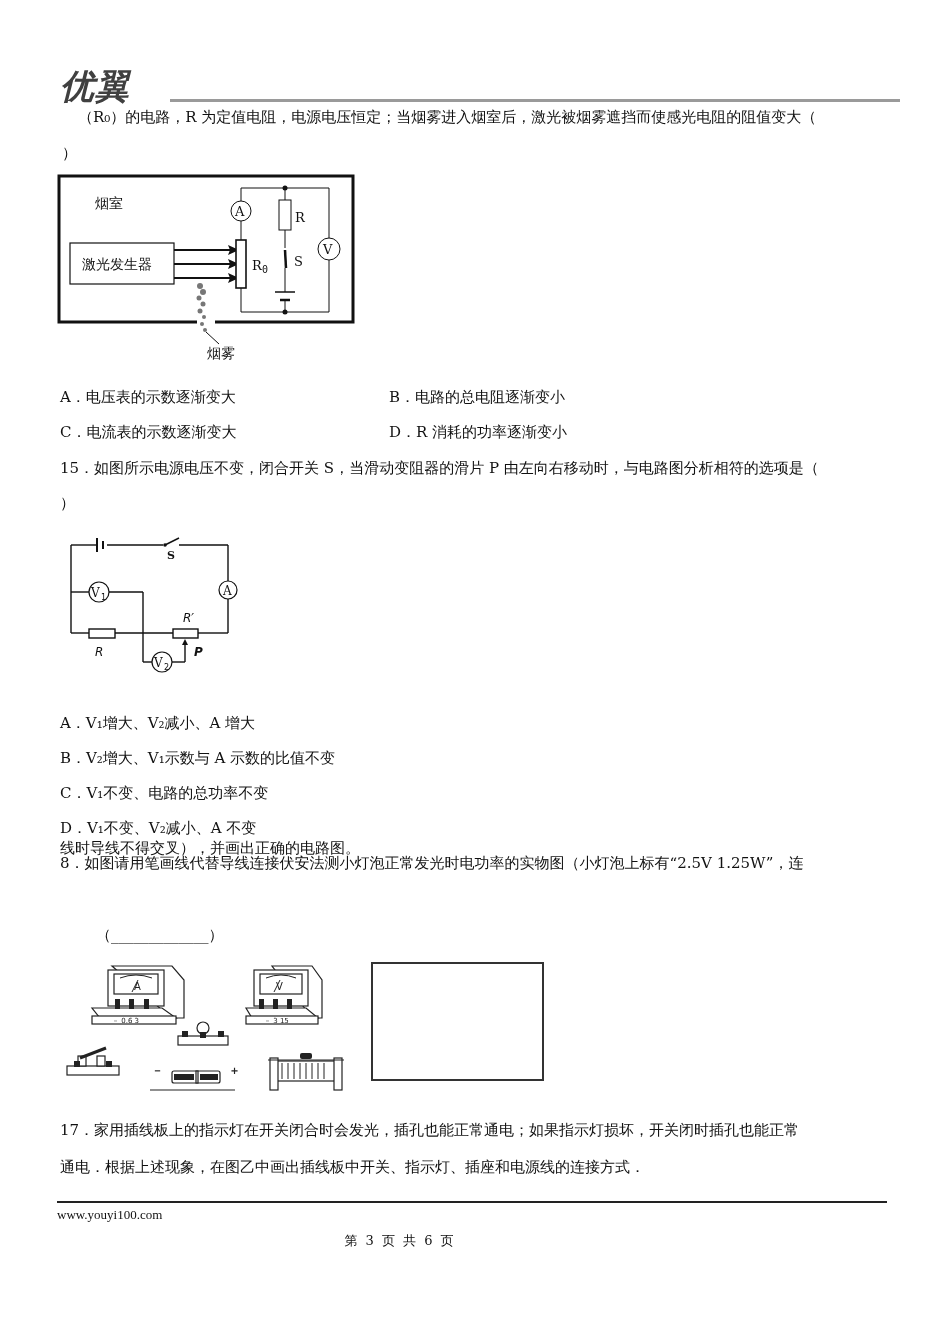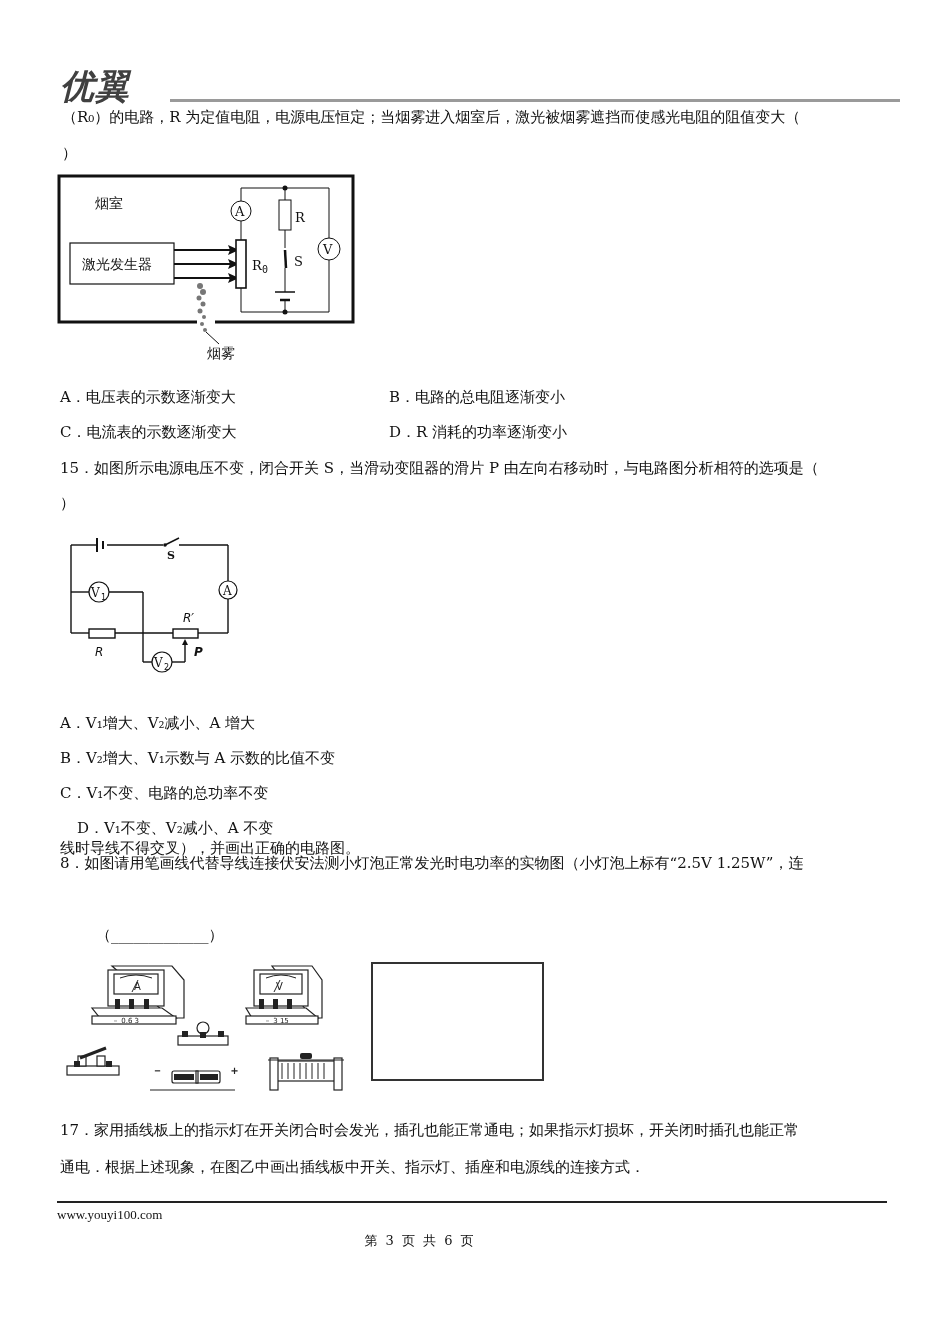--- a/index.html
+++ b/index.html
@@ -6,33 +6,33 @@
   body { width: 950px; height: 1344px; position: relative; overflow: hidden;
          font-family: "DejaVu Serif", "Liberation Serif", serif; color: #111; }
   .abs { position: absolute; }
   .txt { font-size: 15px; line-height: 20px; white-space: nowrap; }
   .logo { left: 60px; top: 66px; width: 130px; height: 40px; }
   .logo-text { font-family: "DejaVu Sans", sans-serif; font-weight: bold; font-style: italic;
                font-size: 34px; color: #404040; letter-spacing: 1px; line-height: 40px; }
   .header-rule { left: 170px; top: 99px; width: 730px; height: 3px; background: #9a9a9a; }
   .footer-rule { left: 57px; top: 1201px; width: 830px; height: 2px; background: #222; }
   .footer-url { left: 57px; top: 1207px; font-size: 13px; font-family: "Liberation Serif", serif; }
-  .page-num { left: 0; width: 800px; top: 1232px; text-align: center; font-size: 13px; letter-spacing: 2px; padding-left: 20px; }
+  .page-num { left: 0; width: 800px; top: 1232px; text-align: center; font-size: 13px; letter-spacing: 2px; }
   .answer-box { left: 371px; top: 962px; width: 173px; height: 119px; border: 2px solid #333; box-sizing: border-box; }
   .fig svg { display: block; }
 </style>
 </head>
 <body>
 
 <div class="abs logo">
   <span class="logo-text">优翼</span>
 </div>
 <div class="abs header-rule"></div>
 
-<div class="abs txt" style="left:62px; top:107px;">（R₀）的电路，R 为定值电阻，电源电压恒定；当烟雾进入烟室后，激光被烟雾遮挡而使感光电阻的阻值变大（</div>
+<div class="abs txt" style="left:78px; top:107px;">（R₀）的电路，R 为定值电阻，电源电压恒定；当烟雾进入烟室后，激光被烟雾遮挡而使感光电阻的阻值变大（</div>
 <div class="abs txt" style="left:62px; top:143px;">）</div>
 
 <div class="abs fig" style="left:57px; top:174px;">
   <svg width="300" height="190" viewBox="0 0 300 190" font-family="DejaVu Sans, sans-serif">
 
     <path d="M 140 148 L 2 148 L 2 2 L 296 2 L 296 148 L 158 148" fill="none" stroke="#111" stroke-width="3"></path>
 
     <text x="38" y="34" font-size="14" fill="#111">烟室</text>
 
     <rect x="13" y="69" width="104" height="41" fill="#fff" stroke="#111" stroke-width="1.2"></rect>
@@ -155,21 +155,21 @@
 
     <circle cx="97" cy="127" r="10" fill="#fff" stroke="#111" stroke-width="1.2"></circle>
     <text x="89" y="132" font-size="12" font-family="DejaVu Serif, serif" fill="#111">V</text>
     <text x="99" y="135" font-size="8" font-family="DejaVu Sans, sans-serif" fill="#111">2</text>
   </svg>
 </div>
 
 <div class="abs txt" style="left:60px; top:713px;">A．V₁增大、V₂减小、A 增大</div>
 <div class="abs txt" style="left:60px; top:748px;">B．V₂增大、V₁示数与 A 示数的比值不变</div>
 <div class="abs txt" style="left:60px; top:783px;">C．V₁不变、电路的总功率不变</div>
-<div class="abs txt" style="left:77px; top:818px;">D．V₁不变、V₂减小、A 不变</div>
+<div class="abs txt" style="left:60px; top:818px;">D．V₁不变、V₂减小、A 不变</div>
 
 <div class="abs txt" style="left:60px; top:853px;">8．如图请用笔画线代替导线连接伏安法测小灯泡正常发光时电功率的实物图（小灯泡上标有“2.5V 1.25W”，连</div>
 <div class="abs txt" style="left:60px; top:838px;">线时导线不得交叉），并画出正确的电路图。</div>
 <div class="abs txt" style="left:60px; top:925px;margin-left:36px;">（_____________）</div>
 
 <div class="abs fig" style="left:60px; top:958px;">
   <svg width="300" height="140" viewBox="0 0 300 140" font-family="DejaVu Sans, sans-serif">
     <g stroke="#222" stroke-width="1.2" fill="#fff">
 
       <path d="M 52 8 L 112 8 L 124 22 L 124 60 L 102 60 L 102 52 Z"></path>

